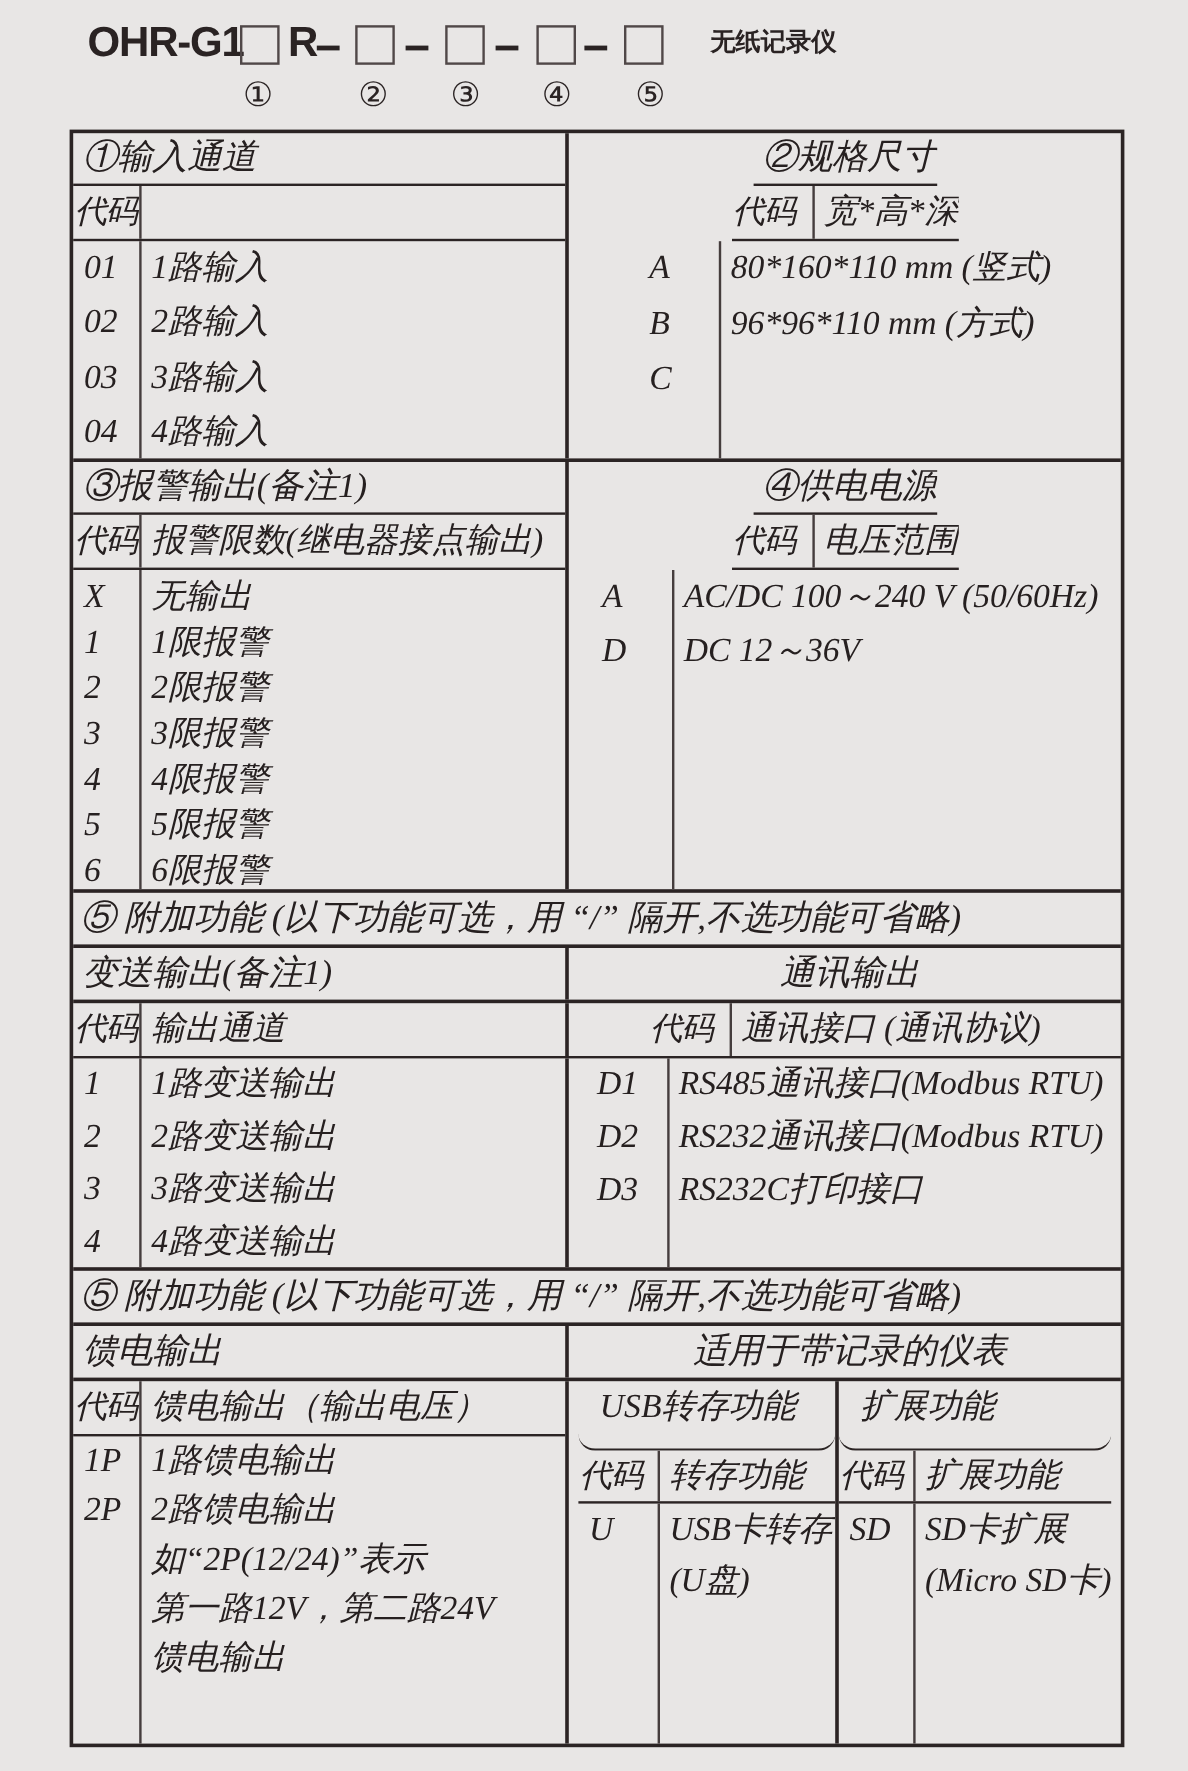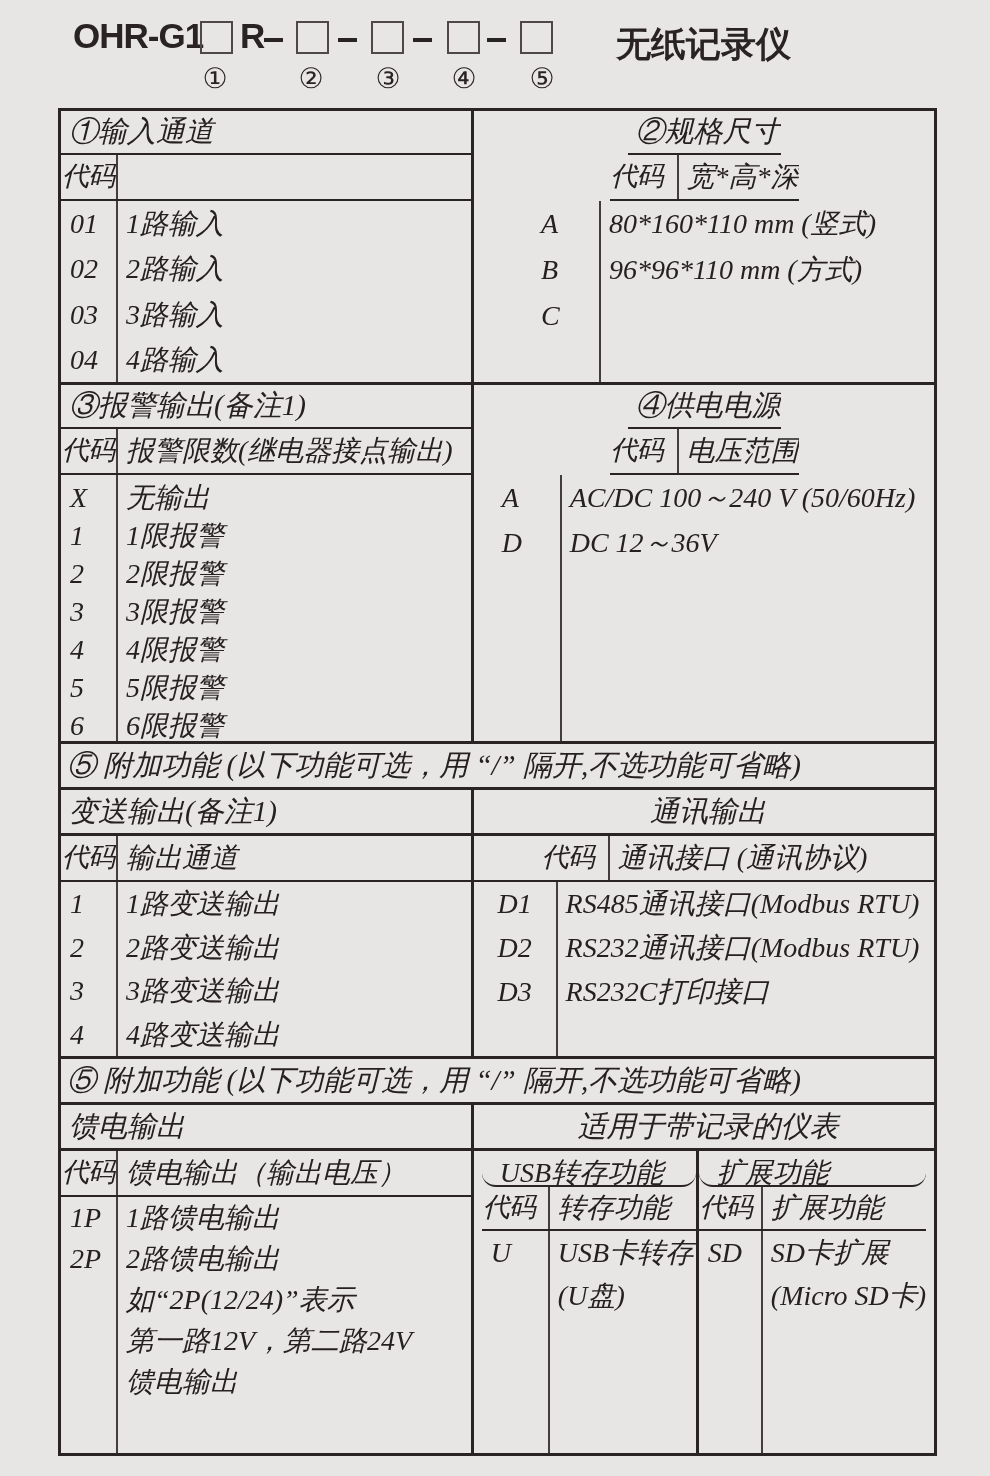--- a/index.html
+++ b/index.html
@@ -32,23 +32,23 @@
     font-weight:700;font-size:35px;color:#2a2323;
   }
   .mbox{
     position:absolute;top:21px;width:33px;height:33px;
     border:2px solid #504848;background:transparent;
   }
   .b1{left:200px}.b2{left:296px}.b3{left:371px}.b4{left:447px}.b5{left:520px}
   .mdash{position:absolute;top:38px;width:19px;height:4px;background:#2a2323;}
   .d1{left:264px}.d2{left:338px}.d3{left:413px}.d4{left:487px}
   .pn{
-    position:absolute;left:616px;top:21px;
+    position:absolute;left:592px;top:21px;
     font-family:Liberation Sans, sans-serif;
-    font-weight:600;font-size:35px;color:#2a2323;letter-spacing:0px;
+    font-weight:600;font-size:21px;color:#2a2323;letter-spacing:0px;
   }
   .pl{
     position:absolute;top:62px;font-size:28px;color:#2a2323;
     transform:translateX(-50%);
     font-family:"DejaVu Sans","Liberation Sans",sans-serif;font-weight:400;
   }
   .p1{left:215px}.p2{left:311px}.p3{left:388px}.p4{left:464px}.p5{left:542px}
 
   
   .otable{
@@ -101,21 +101,21 @@
 
   .t5-text{line-height:42px;padding-left:6px;font-size:29px;white-space:nowrap;overflow:hidden;}
   .sub-cell{line-height:43px;padding-left:8px;font-size:29px;white-space:nowrap;overflow:hidden;}
 
   
   .subtables{display:flex;flex:1;flex-direction:row;height:100%;}
   .subtable{display:flex;flex-direction:column;height:100%;}
   .st-usb{width:217px;border-right:3px solid var(--ink);}
   .st-sd{flex:1;}
   .st-title{
-    height:36px;line-height:43px;border-bottom:2px solid var(--ink);
+    height:58px;line-height:43px;border-bottom:2px solid var(--ink);
     padding-left:18px;font-size:28px;white-space:nowrap;overflow:hidden;border-radius:14px;
   }
   .hdr-row.h44{height:44px;}
   .hdr-row.h44 .code-h,.hdr-row.h44 .desc-h{line-height:41px;}
 </style>
 </head>
 <body>
 
 <div class="page">
 

